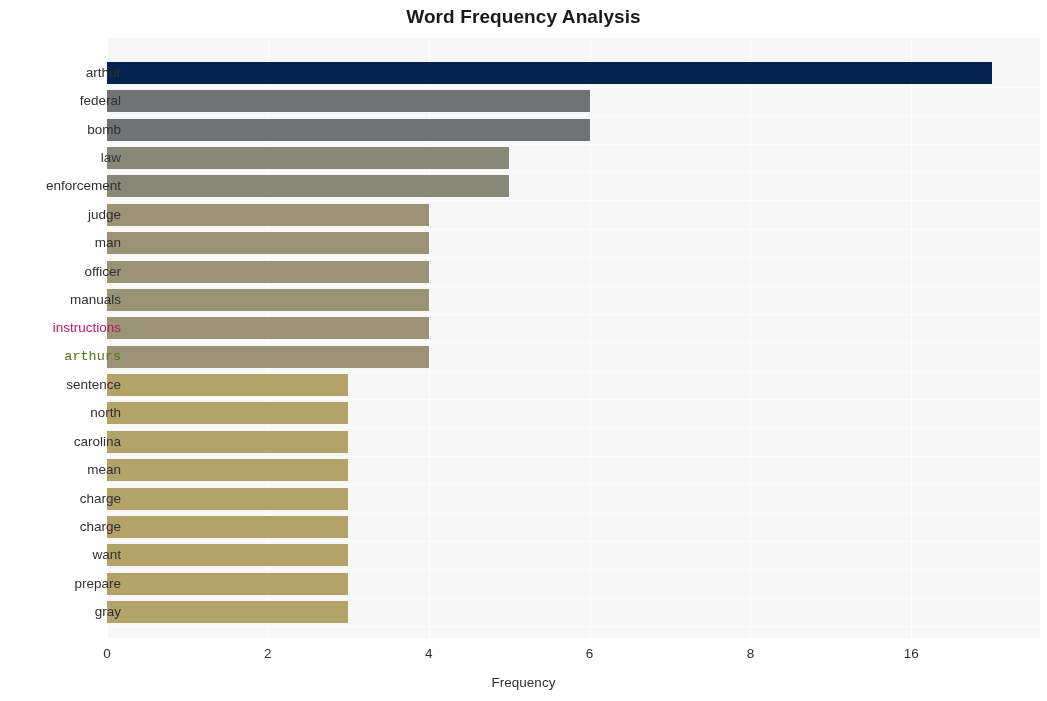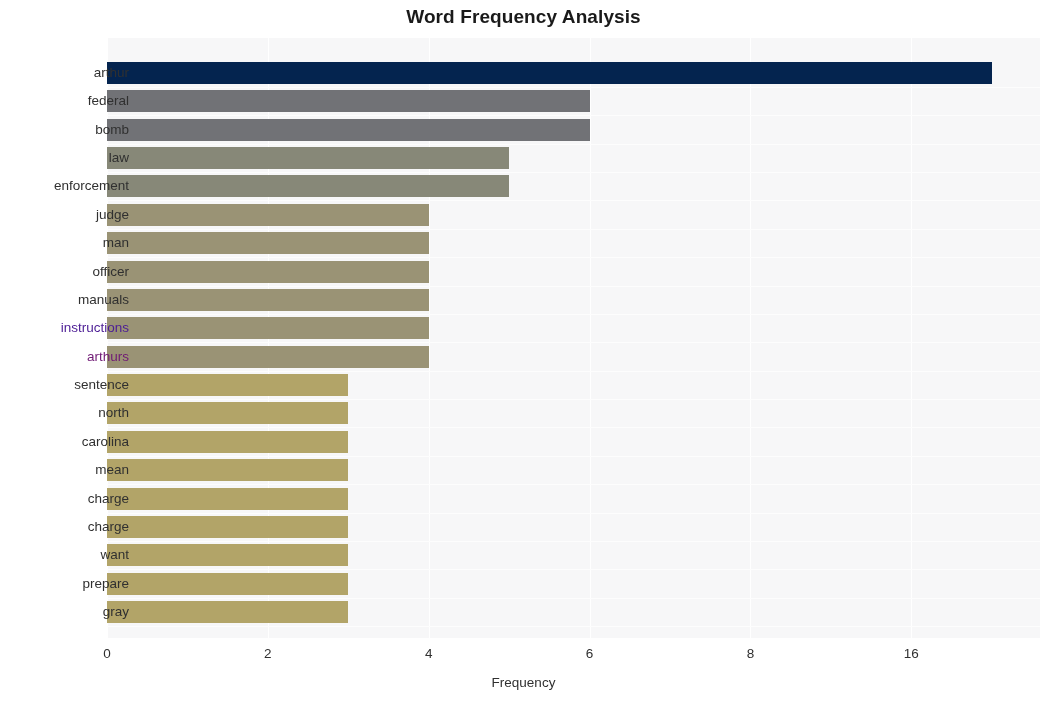--- a/index.html
+++ b/index.html
@@ -80,21 +80,21 @@
   }
   .bar {
     position: absolute;
     height: 22px;
     left: 0;
   }
 
   
   .ylabels {
     position: absolute;
-    left: 16px;
+    left: 8px;
     top: 38px;
     width: 101px;
     height: 600px;
     padding-left: 12px;
   }
   .ylabel {
     position: absolute;
     right: 0;
     width: 101px;
     text-align: right;
@@ -193,22 +193,22 @@
   <div class="ylabels" id="ylabels">
       <div class="ylabel" style="top: 28px; color: rgb(48, 48, 48);">arthur</div>
       <div class="ylabel" style="top: 56.3684px; color: rgb(48, 48, 48);">federal</div>
       <div class="ylabel" style="top: 84.7368px; color: rgb(48, 48, 48); text-align: right;">bomb</div>
       <div class="ylabel" style="top: 113.105px; color: rgb(48, 48, 48);">law</div>
       <div class="ylabel" style="top: 141.474px; color: rgb(48, 48, 48);">enforcement</div>
       <div class="ylabel" style="top: 169.842px; color: rgb(48, 48, 48);">judge</div>
       <div class="ylabel" style="top: 198.211px; color: rgb(48, 48, 48);">man</div>
       <div class="ylabel" style="top: 226.579px; color: rgb(48, 48, 48);">officer</div>
       <div class="ylabel" style="top: 254.947px; color: rgb(48, 48, 48);">manuals</div>
-      <div class="ylabel" style="top: 283.316px; color: #4c1d95; margin-left: 11px;">instructions</div>
-      <div class="ylabel" style="top: 311.684px; color: #701a75;">arthurs</div>
+      <div class="ylabel" style="top: 283.316px; color: #be185d; margin-left: 11px;">instructions</div>
+      <div class="ylabel" style="top: 311.684px; color: #4d7c0f; font-family: Liberation Mono, monospace;">arthurs</div>
       <div class="ylabel" style="top: 340.053px; color: rgb(48, 48, 48);">sentence</div>
       <div class="ylabel" style="top: 368.421px; color: rgb(48, 48, 48);">north</div>
       <div class="ylabel" style="top: 396.789px; color: rgb(48, 48, 48);">carolina</div>
       <div class="ylabel" style="top: 425.158px; color: rgb(48, 48, 48);">mean</div>
       <div class="ylabel" style="top: 453.526px; color: rgb(48, 48, 48);">charge</div>
       <div class="ylabel" style="top: 481.895px; color: rgb(48, 48, 48);">charge</div>
       <div class="ylabel" style="top: 510.263px; color: rgb(48, 48, 48);">want</div>
       <div class="ylabel" style="top: 538.632px; color: rgb(48, 48, 48); margin-left: 18px;">prepare</div>
       <div class="ylabel" style="top: 567px; color: rgb(48, 48, 48);">gray</div>
     </div>

